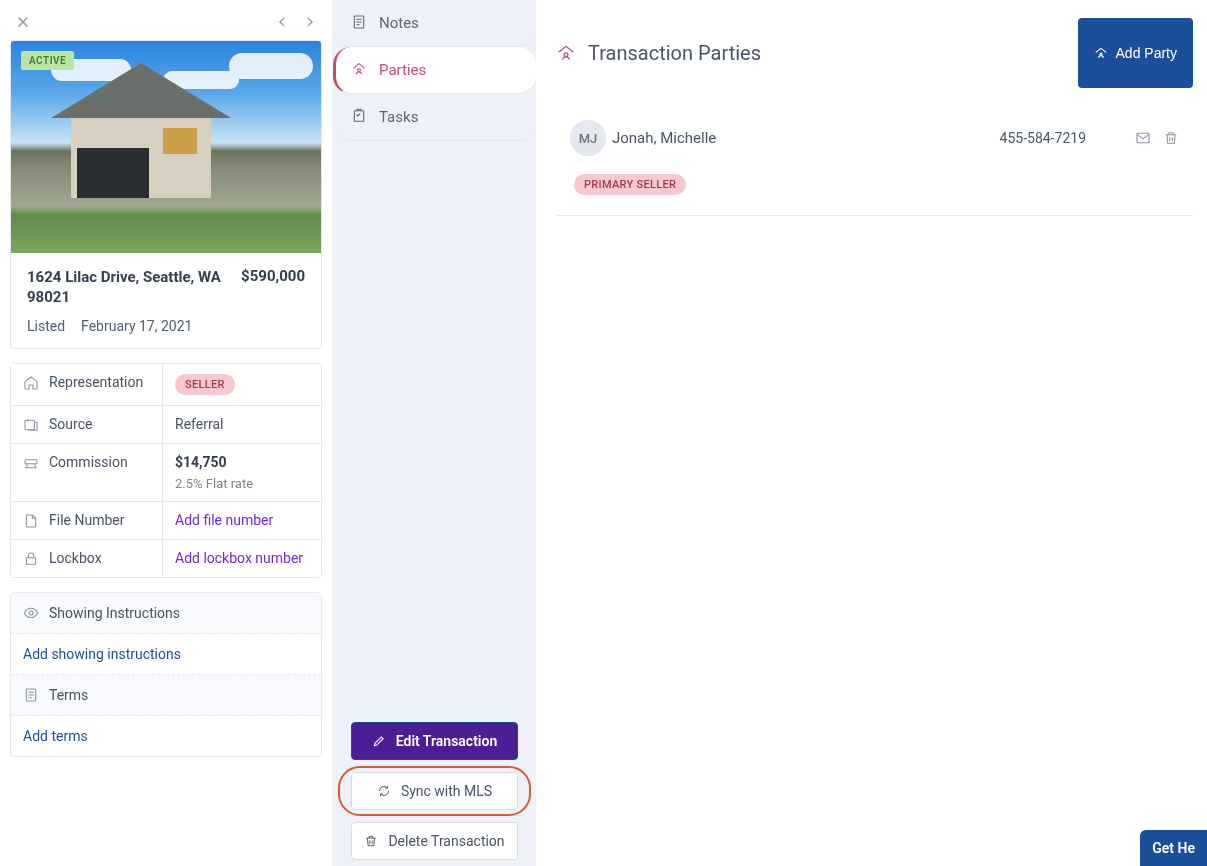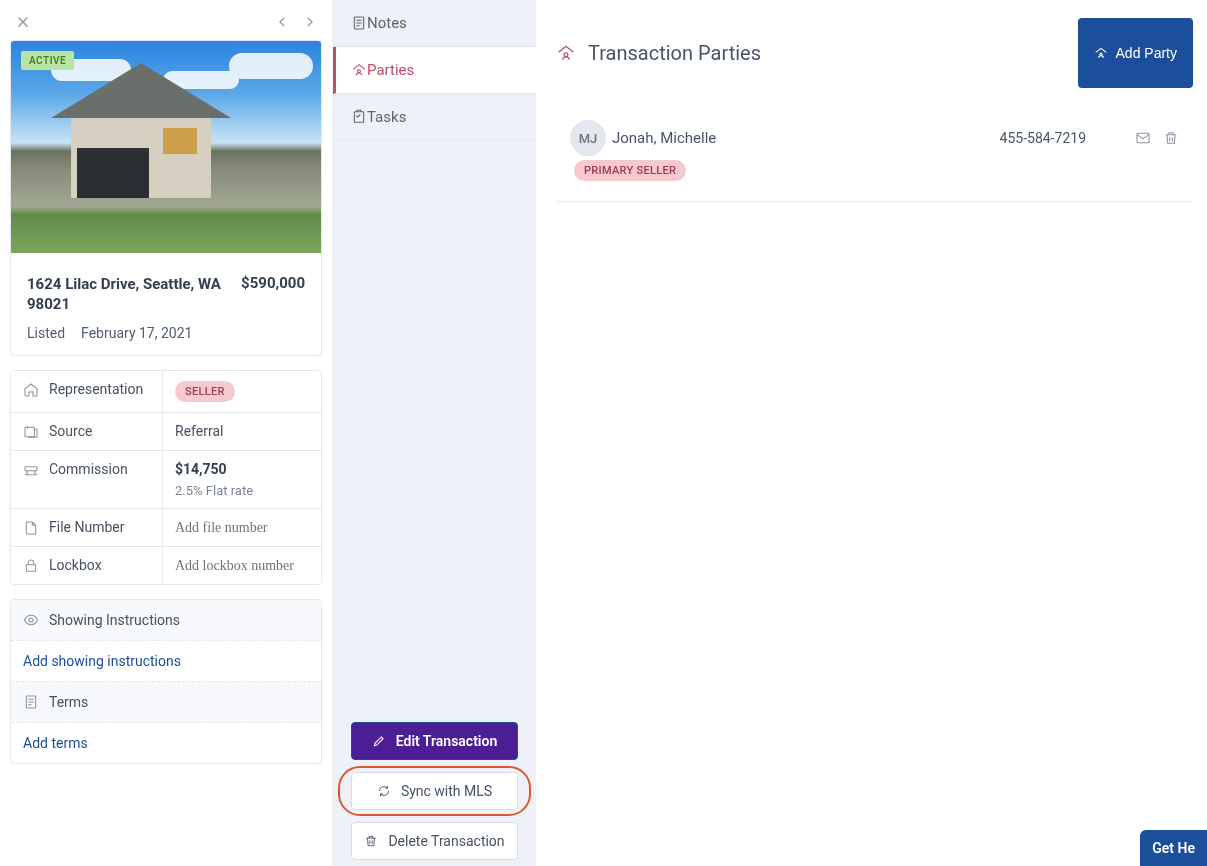--- a/index.html
+++ b/index.html
@@ -18,45 +18,45 @@
 
 .house { position: absolute; left: 60px; bottom: 55px; }
 .roof { width: 0; height: 0; border-left: 90px solid transparent; border-right: 90px solid transparent; border-bottom: 55px solid #6b6f6b; position: absolute; top: -55px; left: -20px; }
 .wall { width: 140px; height: 80px; background: #d6d0c0; position: relative; }
 .garage { position: absolute; left: 6px; bottom: 0; width: 72px; height: 50px; background: #2b2f33; }
 .win { position: absolute; right: 14px; top: 10px; width: 34px; height: 26px; background: #cc9e4a; }
 .clouds { position: absolute; top: 18px; left: 40px; width: 80px; height: 22px; background: #fff; border-radius: 20px; opacity: 0.85; box-shadow: 110px 10px 0 -2px #fff, 180px -4px 0 2px #fff; }
 .status-badge { position: absolute; top: 10px; left: 10px; background: #b8e4a4; color: #4a7a2e; font-size: 10px; font-weight: 600; letter-spacing: 0.5px; padding: 4px 8px; border-radius: 2px; }
 
 .property-info { padding: 14px 16px; }
-.addr-row { display: flex; justify-content: flex-end; gap: 12px; margin-top: 7px; }
+.addr-row { display: flex; justify-content: flex-end; gap: 12px; }
 .addr { font-weight: 700; color: #333f4f; font-size: 15px; line-height: 1.35; }
 .price { font-weight: 700; color: #333f4f; font-size: 15px; white-space: nowrap; }
 .listed-row { margin-top: 10px; color: #515e6f; font-size: 14px; display: flex; gap: 16px; }
 
 .info-table { border: 1px solid #e4e7ed; border-radius: 4px; margin-top: 14px; }
 .info-row { display: flex; border-bottom: 1px solid #e4e7ed; }
 .info-row:last-child { border-bottom: none; }
 .info-label { width: 152px; padding: 10px 12px; display: flex; align-items: flex-start; gap: 10px; border-right: 1px solid #e4e7ed; color: #475263; font-size: 14px; background: #fff; }
 .info-label svg { width: 16px; height: 16px; color: #8a94a4; flex-shrink: 0; margin-top: 1px; }
 .info-value { flex: 1; padding: 10px 12px; color: #475263; font-size: 14px; }
-.info-value .link { color: #737373; cursor: pointer; font-family: Liberation Serif, serif; }
+.info-value .link { color: #6d28d9; cursor: pointer; }
 .info-value .amount { font-weight: 700; color: #333f4f; }
 .info-value .rate { color: #7b8494; font-size: 13px; margin-top: 6px; }
 .pill { display: inline-block; background: #f5c9cf; color: #a03a4f; font-size: 11px; font-weight: 500; letter-spacing: 0.3px; padding: 4px 10px; border-radius: 12px; }
 
 .section-card { border: 1px solid #e4e7ed; border-radius: 4px; margin-top: 14px; }
 .section-header { padding: 12px; display: flex; align-items: center; gap: 10px; background: #f7f9fc; color: #475263; border-bottom: 1px dashed #e4e7ed; }
 .section-header svg { width: 16px; height: 16px; color: #8a94a4; }
 .section-link { padding: 12px; color: #1b4f9c; cursor: pointer; font-size: 14px; }
 .section-divider { border-top: 1px dashed #e4e7ed; }
 
 
 .mid-nav { width: 204px; background: #eef2f8; border-left: 1px solid #eef2f8; display: flex; flex-direction: column; }
-.nav-item { display: flex; align-items: center; padding: 14px 18px; color: #5a6676; cursor: pointer; border-bottom: 1px solid #e1e6ef; font-size: 15px; }
+.nav-item { display: flex; gap: 12px; padding: 14px 18px; color: #5a6676; cursor: pointer; border-bottom: 1px solid #e1e6ef; font-size: 15px; border-radius: 18px; }
 .nav-item svg { width: 16px; height: 16px; }
 .nav-item.active { background: #fff; color: #c14d6b; border-left: 3px solid #c14d6b; padding-left: 15px; }
 .nav-spacer { flex: 1; }
 .action-btn { margin: 6px 18px; padding: 10px 12px; border-radius: 4px; display: flex; align-items: center; justify-content: center; gap: 10px; cursor: pointer; font-size: 14px; border: 1px solid #d5dbe4; background: #fff; color: #475263; }
 .action-btn svg { width: 14px; height: 14px; }
 .action-btn.primary { background: #4c1d95; color: #fff; border-color: #1b4f9c; font-weight: 600; }
 .action-btn.highlighted { position: relative; }
 .highlight-ring { position: absolute; inset: -7px -14px; border: 2px solid #d85a2a; border-radius: 22px; pointer-events: none; }
 
 
@@ -68,21 +68,21 @@
 .add-party-btn svg { width: 14px; height: 14px; }
 
 .party-row { padding: 4px 14px 20px 14px; border-bottom: 1px solid #e8ebef; }
 .party-top { display: flex; align-items: center; gap: 6px; }
 .avatar { width: 36px; height: 36px; border-radius: 50%; background: #e4e7ed; display: flex; align-items: center; justify-content: center; color: #6a7484; font-size: 13px; font-weight: 500; }
 .party-name { color: #495566; font-size: 15px; flex: 0 0 auto; }
 .party-spacer { flex: 1; }
 .party-phone { color: #495566; font-size: 14px; margin-right: 43px; }
 .party-actions { display: flex; gap: 12px; color: #8a94a4; }
 .party-actions svg { width: 16px; height: 16px; cursor: pointer; }
-.party-pill { margin-top: 4px; margin-left: 4px; }
+.party-pill { margin-top: 18px; margin-left: 4px; }
 
 .help-btn { position: absolute; right: 0; bottom: 0; background: #1b4f9c; color: #fff; padding: 10px 12px; border-top-left-radius: 6px; font-size: 14px; font-weight: 600; }
 </style>
 </head>
 <body>
 
 <div class="app">
 
   <div class="left-panel">
     <div class="top-controls">

